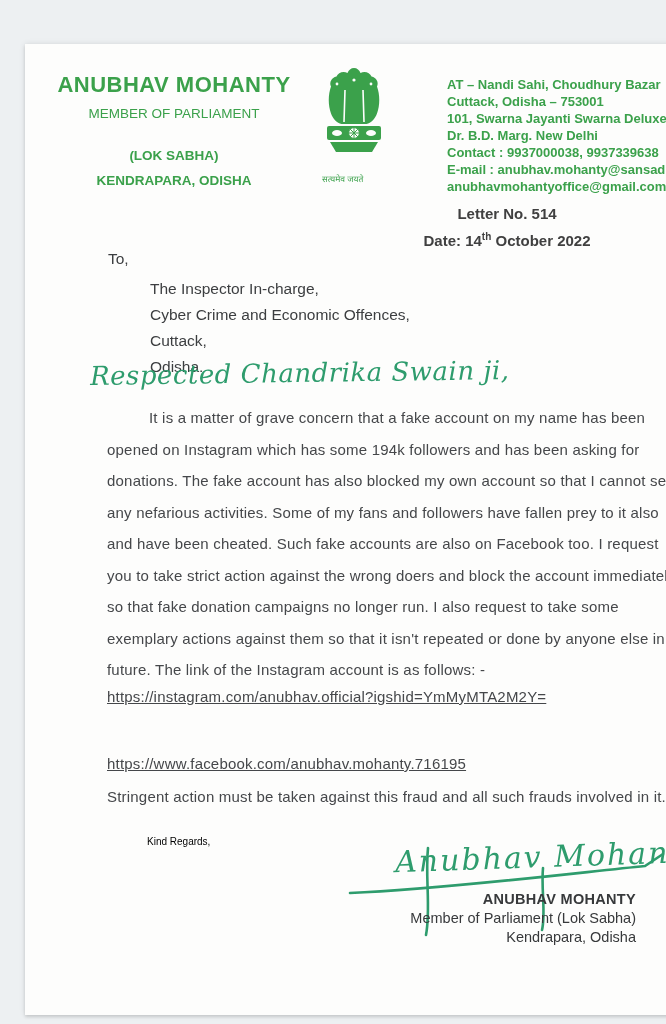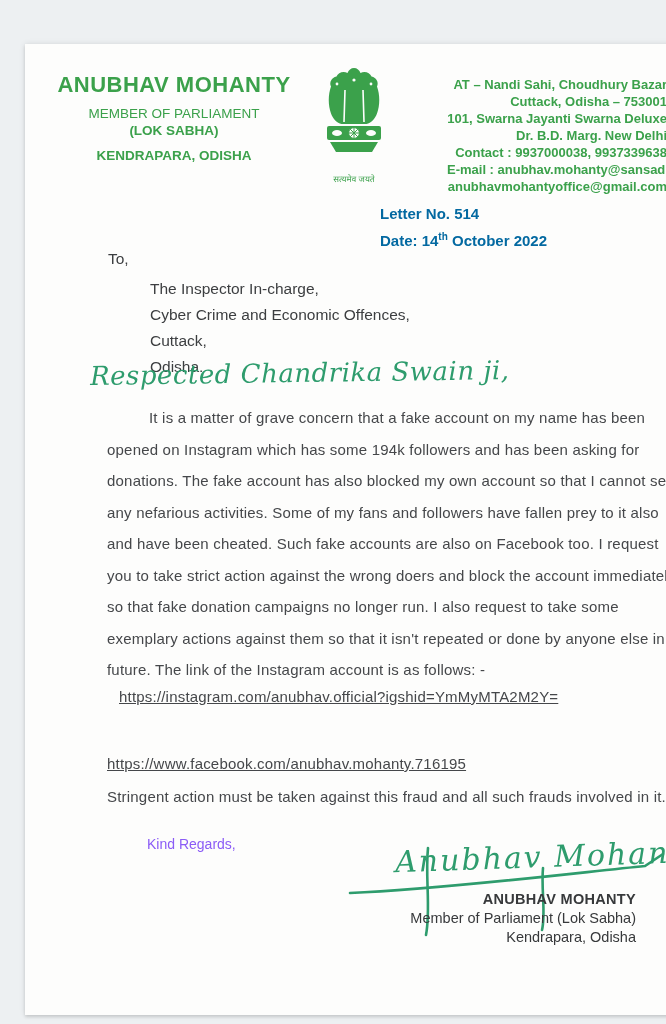--- a/index.html
+++ b/index.html
@@ -15,39 +15,39 @@
     width: 680px; height: 971px;
     background: #fdfdfc;
     box-shadow: 0 0 6px rgba(0,0,0,0.10), 0 2px 3px rgba(0,0,0,0.12);
   }
   .abs { position: absolute; }
 
   
   .lh-left { left: 18px; top: 28px; width: 262px; text-align: center; color: #3ba14b; }
   .mp-name { font-size: 22px; font-weight: bold; letter-spacing: .5px; }
   .lh-sub  { font-size: 13.5px; font-weight: 400; margin-top: 7px; line-height: 17px; }
-  .lh-sub2 { font-size: 13.5px; font-weight: 600; line-height: 17px; }
+  .lh-sub2 { font-size: 13.5px; font-weight: 600; line-height: 17px; margin-top: 25px; }
   .lh-const{ font-size: 13.5px; font-weight: 600; margin-top: 9px; }
   .party   { font-size: 21px; font-weight: bold; margin-top: 2px; letter-spacing: .5px; }
 
   
-  .emblem-box { left: 297px; top: 20px; width: 64px; height: 132px; text-align: center; }
+  .emblem-box { left: 297px; top: 20px; width: 64px; height: 132px; text-align: left; }
   .emblem-motto { font-size: 8.5px; color: #3ba14b; margin-top: 1px; white-space: nowrap; }
 
   
   .office-address {
     left: 422px; top: 32px; width: 220px;
-    text-align: right; color: #3ba14b;
+    text-align: left; color: #3ba14b;
     font-size: 13px; font-weight: 600; line-height: 17px;
   }
   .office-address div { white-space: nowrap; }
 
   
-  .meta { left: 355px; top: 158px; width: 254px; text-align: left;
-          color: #0369a1; font-size: 15px; font-weight: bold; line-height: 23px; }
+  .meta { left: 355px; top: 158px; width: 254px; text-align: center;
+          color: #404040; font-size: 15px; font-weight: bold; line-height: 23px; }
   sup.ord { font-size: 10px; vertical-align: super; }
 
   
   .to-label { left: 83px; top: 206px; font-size: 15.5px; font-weight: 400; color: #3c3e40; }
   .recipient { left: 125px; top: 232px; font-size: 15.5px; color: #3c3e40; line-height: 26px; white-space: pre; }
 
   
   .salutation {
     left: 65px; top: 314px;
     font-family: "DejaVu Serif", serif;
@@ -60,26 +60,26 @@
   }
 
   
   .body-par {
     left: 82px; top: 358px; width: 575px;
     font-size: 15px; color: #45474a; line-height: 31.5px;
     letter-spacing: .2px; white-space: pre; text-indent: 42px;
   }
   .body-line { left: 82px; font-size: 15px; color: #45474a; white-space: nowrap; letter-spacing: .2px; }
   .u { text-decoration: underline; }
-  .l-insta   { top: 644px; margin-left: 12px; }
+  .l-insta   { top: 644px; }
   .l-fbintro { top: 678px; }
   .l-fb      { top: 711px; }
   .l-closing { top: 744px; }
 
-  .kind-regards { left: 122px; top: 792px; font-size: 14px; color: #8b5cf6; }
+  .kind-regards { left: 122px; top: 792px; font-size: 10px; color: #000000; }
 
   
   .sig-zone { left: 320px; top: 795px; width: 345px; height: 110px; }
   .sig-name {
     position: absolute; left: 50px; top: 0px;
     font-family: "DejaVu Serif", serif; font-style: italic;
     font-size: 30px; color: #2e9c6d;
     transform: rotate(-2deg); white-space: nowrap; letter-spacing: 2px;
   }
   .signed-block { left: 330px; top: 846px; width: 281px; text-align: right;

